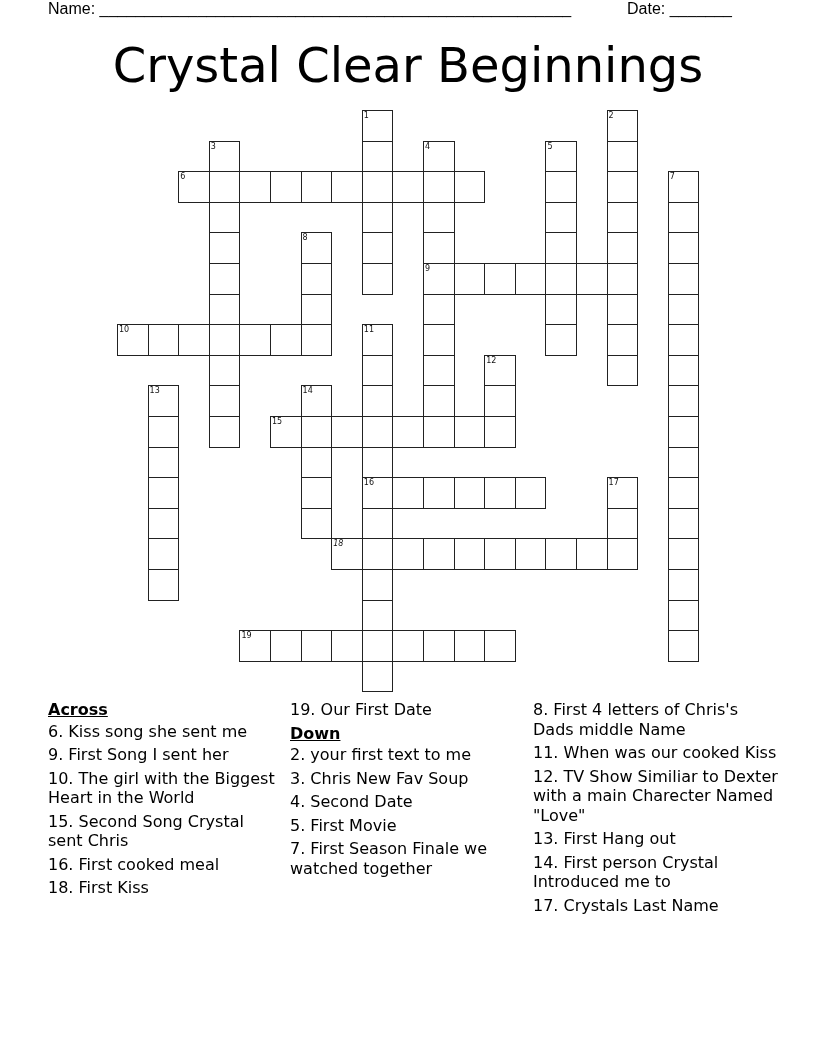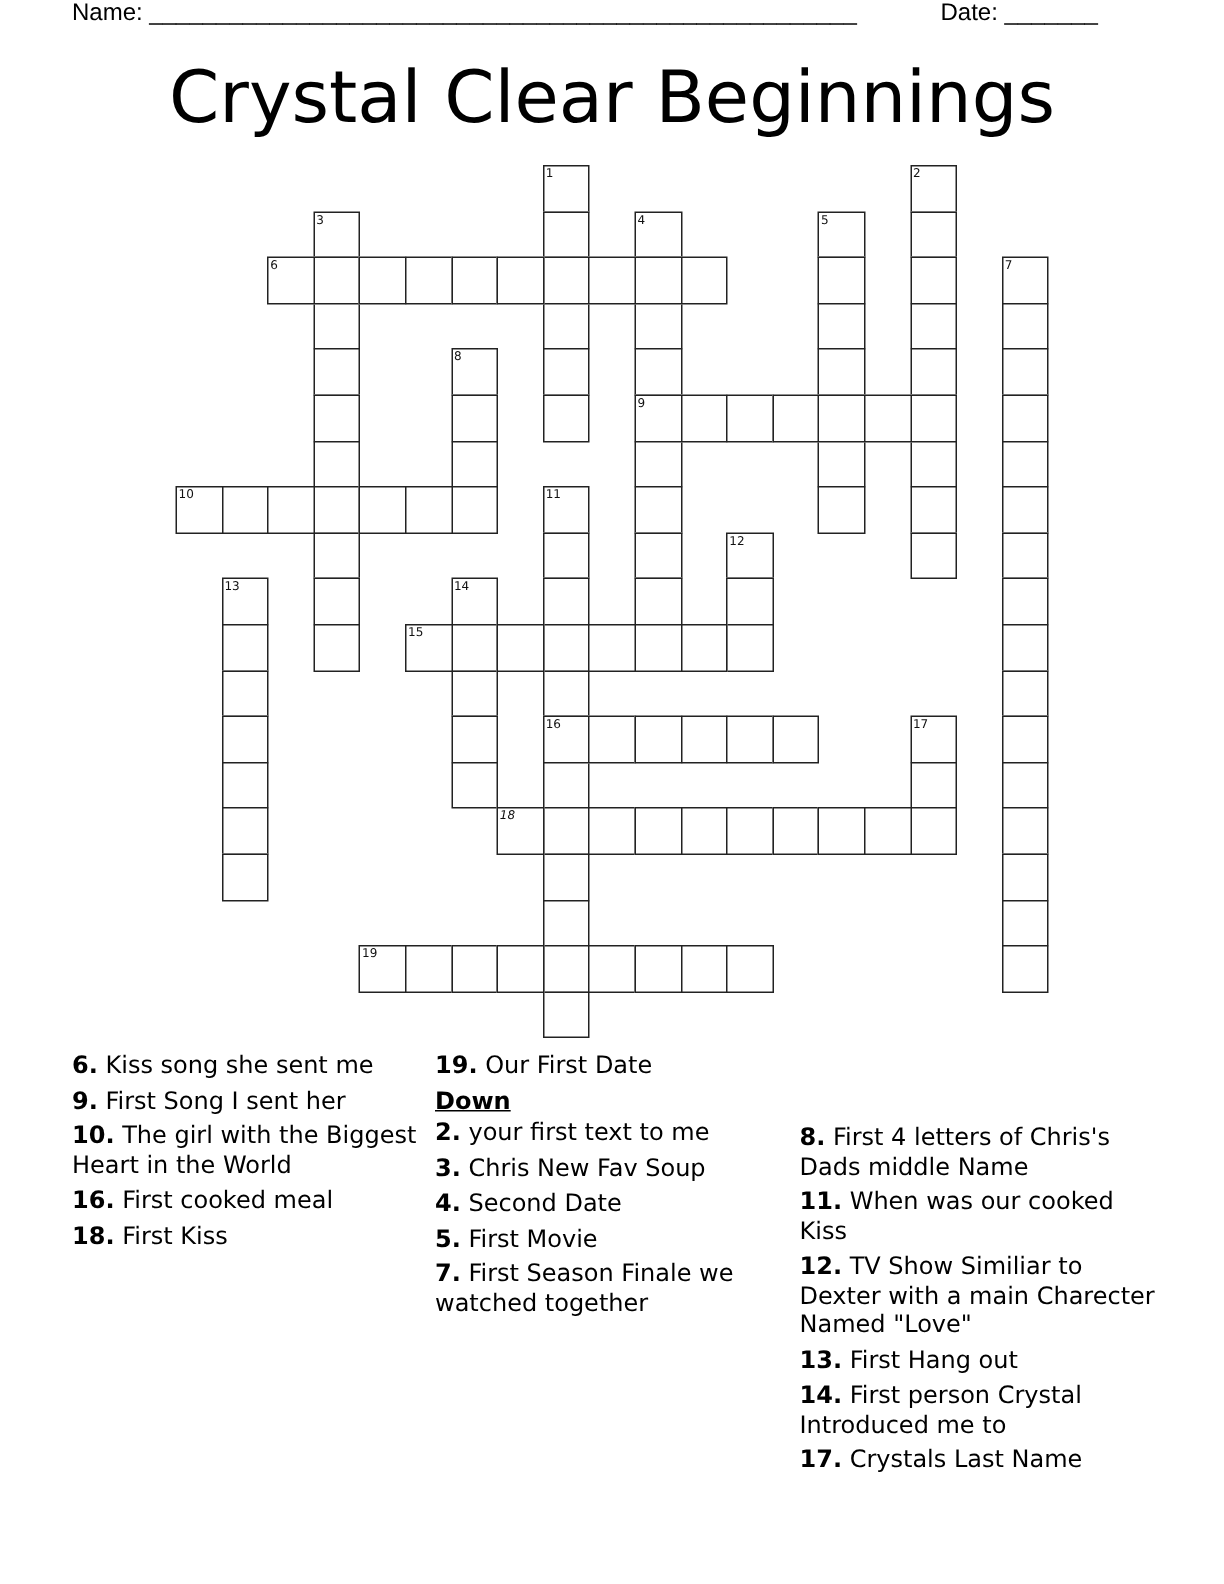--- a/index.html
+++ b/index.html
@@ -10,23 +10,23 @@
     .title { position: absolute; top: 34px; left: 0; width: 816px; text-align: center;
              font-family: "DejaVu Sans", sans-serif; font-size: 48px; line-height: 62px; letter-spacing: 0px; }
     .grid { position: absolute; left: 0; top: 0; width: 816px; height: 700px; }
     .cell { position: absolute; box-sizing: border-box; width: 31.6px; height: 31.6px;
             border: 1.5px solid #222; background: #fff; }
     .cell .num { position: absolute; left: 1px; top: 0px; font-family: "DejaVu Sans", sans-serif;
                  font-size: 8px; line-height: 9px; color: #111; }
     .clues { position: absolute; top: 700px; font-family: "DejaVu Sans", sans-serif; font-size: 16px; line-height: 19.5px; }
     .col1 { left: 48px; width: 232px; }
     .col2 { left: 290px; width: 235px; }
-    .col3 { left: 533px; width: 245px; margin-top: 48px; }
+    .col3 { left: 533px; width: 245px; }
     .clue { margin-bottom: 4px; }
-    .clue b { font-weight: bold; }
+    .clue b { font-weight: normal; }
     .section { font-weight: bold; text-decoration: underline; margin-bottom: 2px; }
   </style>
 </head>
 <body>
 
 <div class="hdr hdr-name">Name: _____________________________________________________</div>
 <div class="hdr hdr-date">Date: _______</div>
 
 <div class="title">Crystal Clear Beginnings</div>
 
@@ -198,23 +198,25 @@
     <div class="cell" style="left: 270px; top: 630.2px;"></div>
     <div class="cell" style="left: 300.6px; top: 630.2px;"></div>
     <div class="cell" style="left: 331.2px; top: 630.2px;"></div>
     <div class="cell" style="left: 392.4px; top: 630.2px;"></div>
     <div class="cell" style="left: 423px; top: 630.2px;"></div>
     <div class="cell" style="left: 453.6px; top: 630.2px;"></div>
     <div class="cell" style="left: 484.2px; top: 630.2px;"></div>
   </div>
 
 <div class="clues col1">
+  <div class="section">Across</div>
   <div class="clue"><b>6.</b> <span>Kiss song she sent me</span></div>
   <div class="clue"><b>9.</b> <span>First Song I sent her</span></div>
   <div class="clue"><b>10.</b> <span>The girl with the Biggest Heart in the World</span></div>
+  <div class="clue"><b>15.</b> <span>Second Song Crystal sent Chris</span></div>
   <div class="clue"><b>16.</b> <span>First cooked meal</span></div>
   <div class="clue"><b>18.</b> <span>First Kiss</span></div>
 </div>
 
 <div class="clues col2">
   <div class="clue"><b>19.</b> <span>Our First Date</span></div>
   <div class="section">Down</div>
   <div class="clue"><b>2.</b> <span>your first text to me</span></div>
   <div class="clue"><b>3.</b> <span>Chris New Fav Soup</span></div>
   <div class="clue"><b>4.</b> <span>Second Date</span></div>

